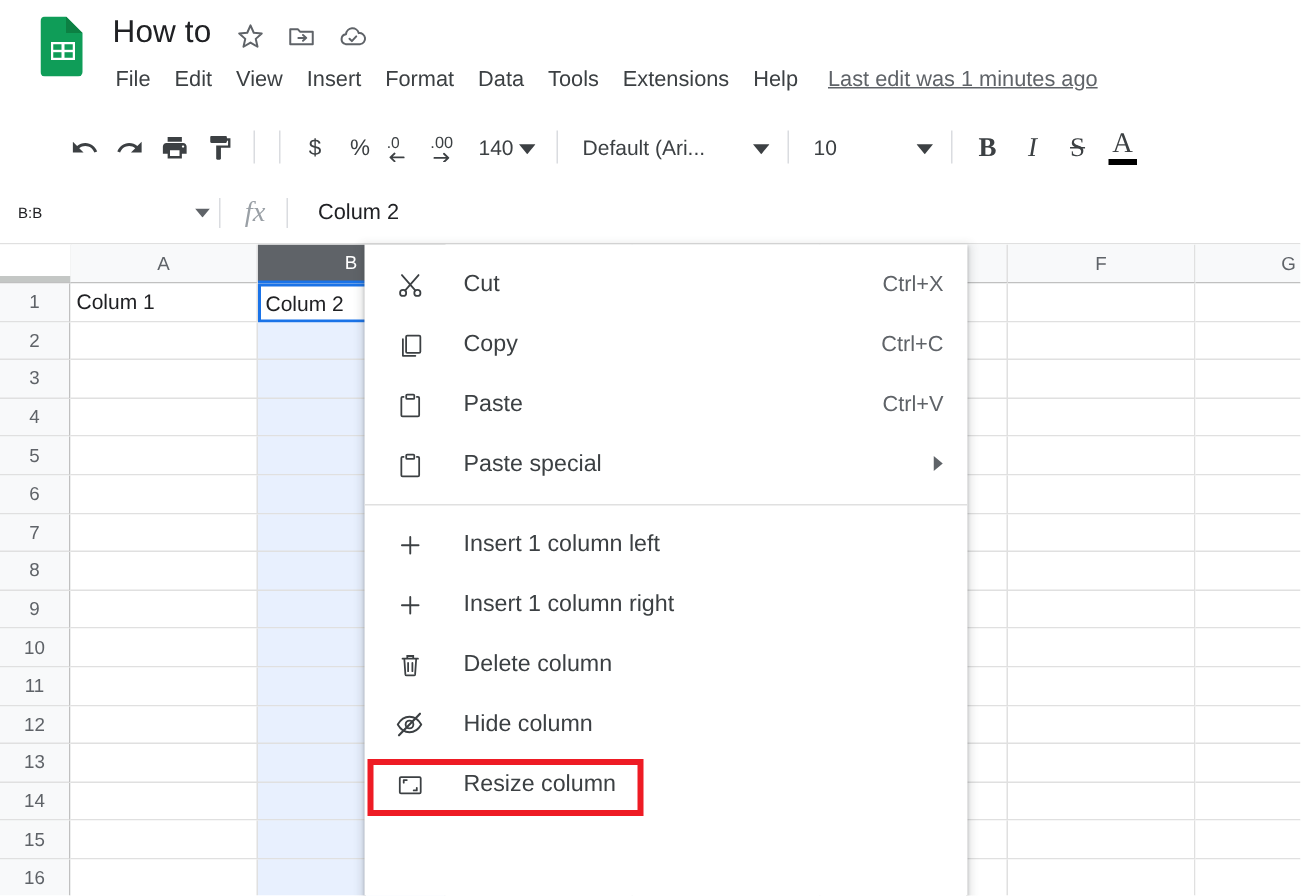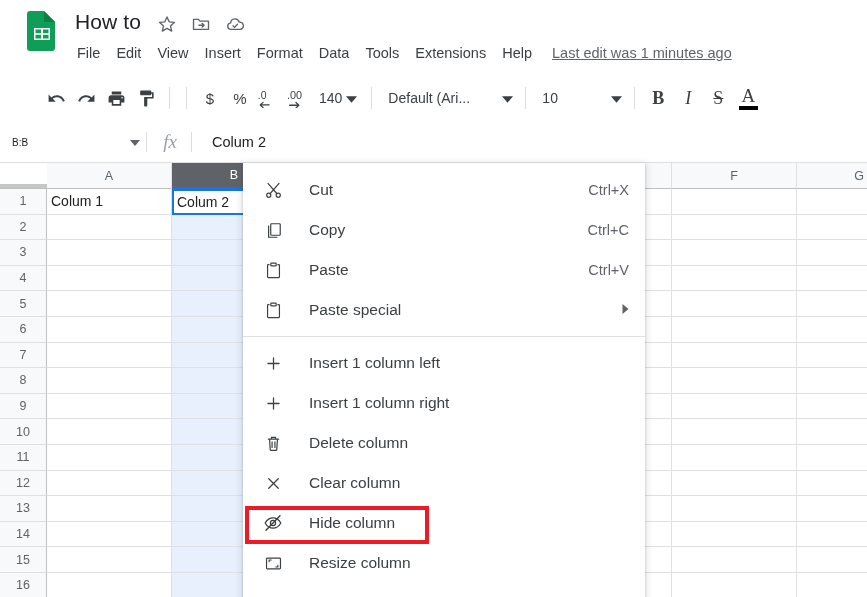--- a/index.html
+++ b/index.html
@@ -800,28 +800,20 @@
       <span class="ctxicon">
         <svg width="19" height="19" viewBox="0 0 24 24" fill="none" stroke="#3c4043" stroke-width="1.5">
           <path d="M5.5 6.5 h13 M9.5 6.5 V4.2 h5 v2.3" stroke-linecap="round"></path>
           <path d="M7 6.5 l0.9 13.2 a1 1 0 0 0 1 0.9 h6.2 a1 1 0 0 0 1 -0.9 L17 6.5" stroke-linejoin="round"></path>
           <path d="M10.2 10 v7 M13.8 10 v7" stroke-linecap="round"></path>
         </svg>
       </span>
       <span class="ctxlabel">Delete column</span>
     </div>
 
-    <div class="ctxitem">
-      <span class="ctxicon">
-        <svg width="19" height="19" viewBox="0 0 24 24" fill="none" stroke="#3c4043" stroke-width="1.6" stroke-linecap="round">
-          <path d="M6 6 L18 18 M18 6 L6 18"></path>
-        </svg>
-      </span>
-      <span class="ctxlabel">Clear column</span>
-    </div>
 
     <div class="ctxitem">
       <span class="ctxicon">
         <svg width="20" height="20" viewBox="0 0 24 24" fill="none" stroke="#3c4043" stroke-width="1.5">
           <path d="M2.6 12 C5 7.8 8.4 5.8 12 5.8 c3.6 0 7 2 9.4 6.2 -2.4 4.2 -5.8 6.2 -9.4 6.2 -3.6 0 -7 -2 -9.4 -6.2 z" stroke-linejoin="round"></path>
           <circle cx="12" cy="12" r="3.1"></circle>
           <path d="M3.6 20.6 L20.4 3.4" stroke-linecap="round" stroke-width="1.7"></path>
         </svg>
       </span>
       <span class="ctxlabel">Hide column</span>

